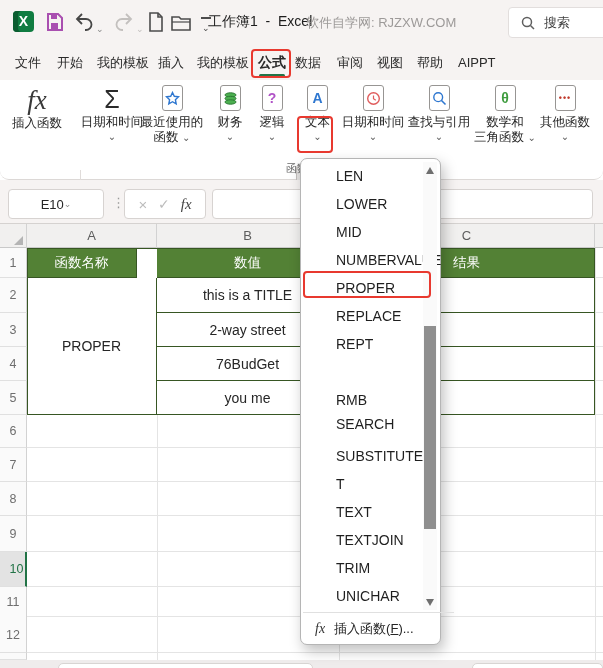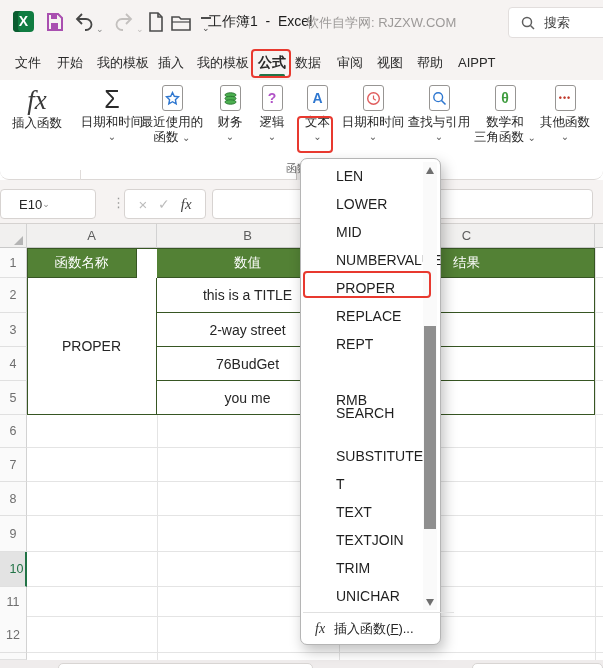--- a/index.html
+++ b/index.html
@@ -49,22 +49,22 @@
      background:#e6e4e3; border:1px solid #c3c0be; border-radius:4px; }
   #ribbon-group-label { position:absolute; left:286px; top:161px; font-size:11px;
      color:#6a6a6a; z-index:2; white-space:nowrap; }
   #ribbon-sep { position:absolute; left:80px; top:90px; width:1px; height:62px; background:#e0dcda; }
 
   
   #fbar { position:absolute; left:0; top:180px; width:603px; height:44px; background:#f6f3f2;
           border-bottom:1px solid #d5d2d0; }
   .fb-box { position:absolute; top:9px; height:30px; background:#fff;
             border:1px solid #d7d3d1; border-radius:4px; }
-  #name-box { left:0; width:96px; display:flex; align-items:center;
-              justify-content:flex-start; padding:0 18px; font-size:13px; }
+  #name-box { left:8px; width:96px; display:flex; align-items:center;
+              justify-content:center; padding:0 3px; font-size:13px; }
   #fb-dots { position:absolute; left:112px; top:15px; font-size:13px; color:#9a9a9a; }
   #fb-group { left:124px; width:82px; display:flex; align-items:center;
               justify-content:space-around; padding:0 8px; }
   #fb-input { left:212px; width:381px; }
 
   
   #colhdr { position:absolute; left:0; top:224px; width:603px; height:24px;
     background:#f1f0ef; border-bottom:1px solid #c9c9c9; font-size:13px; color:#5d5d5d; }
   .colcell { position:absolute; top:0; height:24px; text-align:center; line-height:24px;
              border-right:1px solid #d2d2d2; }
@@ -342,21 +342,21 @@
 
   <div id="dropdown">
     <div class="dd-item" style="top:3px">LEN</div>
     <div class="dd-item" style="top:31px">LOWER</div>
     <div class="dd-item" style="top:59px">MID</div>
     <div class="dd-item" style="top:87px">NUMBERVALUE</div>
     <div class="dd-item" style="top:115px">PROPER</div>
     <div class="dd-item" style="top:143px">REPLACE</div>
     <div class="dd-item" style="top:171px">REPT</div>
     <div class="dd-item" style="top:227px">RMB</div>
-    <div class="dd-item" style="top:240px">SEARCH</div>
+    <div class="dd-item" style="top:251px">SEARCH</div>
     <div class="dd-item" style="top:283px">SUBSTITUTE</div>
     <div class="dd-item" style="top:311px">T</div>
     <div class="dd-item" style="top:339px">TEXT</div>
     <div class="dd-item" style="top:367px">TEXTJOIN</div>
     <div class="dd-item" style="top:395px">TRIM</div>
     <div class="dd-item" style="top:423px">UNICHAR</div>
 
     <div id="dd-scroll">
       <div id="dd-up"></div>
       <div id="dd-thumb"></div>

